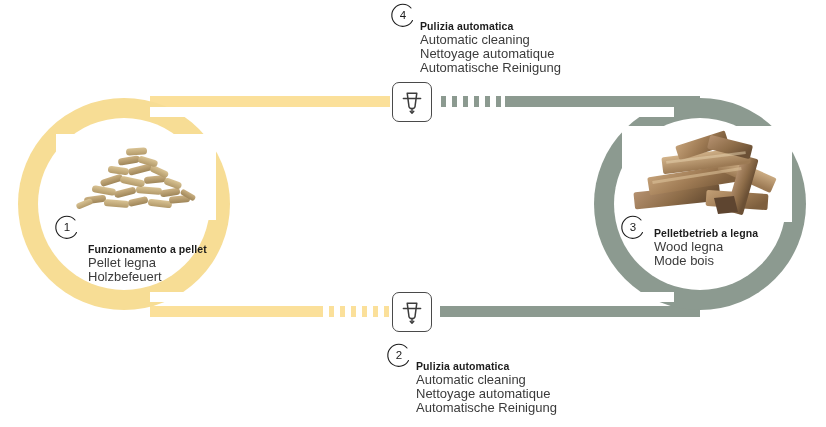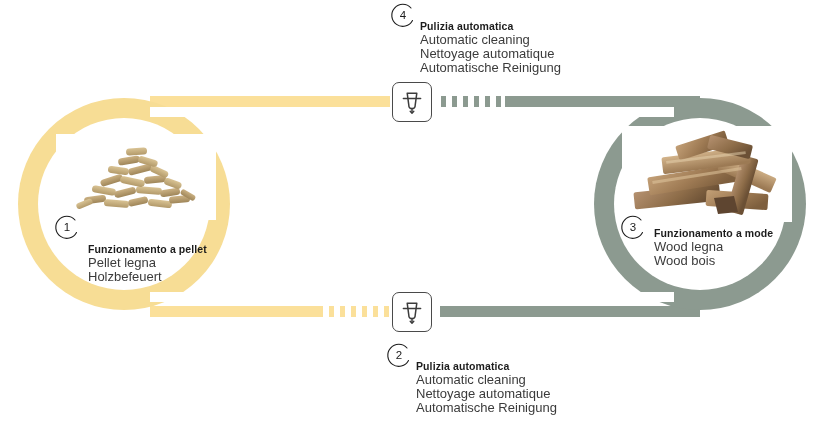--- a/index.html
+++ b/index.html
@@ -218,23 +218,23 @@
     </div>
 
     <div class="badge" style="left:12px; top:88px;">
       <svg width="26" height="26" viewBox="0 0 26 26" aria-hidden="true">
         <path d="M21 6 A11 11 0 1 0 22.5 18.5" fill="none" stroke="#1b1b1b" stroke-width="1.1" stroke-linecap="round"></path>
       </svg>
       <span class="badge-num">3</span>
     </div>
 
     <div class="labels" style="left:46px; top:100px;">
-      <div class="lbl-title">Funzionamento a mode</div>
+      <div class="lbl-title">Pelletbetrieb a legna</div>
       <div class="lbl-sub">Wood legna</div>
-      <div class="lbl-sub">Wood bois</div>
+      <div class="lbl-sub">Mode bois</div>
     </div>
   </div>
 
   <div class="icon-box" style="left:392px; top:82px;">
     <span>
       <svg width="24" height="26" viewBox="0 0 24 26" aria-hidden="true">
         <path d="M7.2 4.2 L16.8 4.2 L15.2 16.2 C15.2 18.4 13.8 19.6 12 19.6
                  C10.2 19.6 8.8 18.4 8.8 16.2 Z" fill="none" stroke="#3c3c3c" stroke-width="1.5" stroke-linejoin="round"></path>
         <line x1="3.4" y1="9.4" x2="20.6" y2="9.4" stroke="#3c3c3c" stroke-width="1.5" stroke-linecap="round"></line>
         <path d="M12 19.6 L12 22.4" stroke="#3c3c3c" stroke-width="1.5" stroke-linecap="round"></path>

